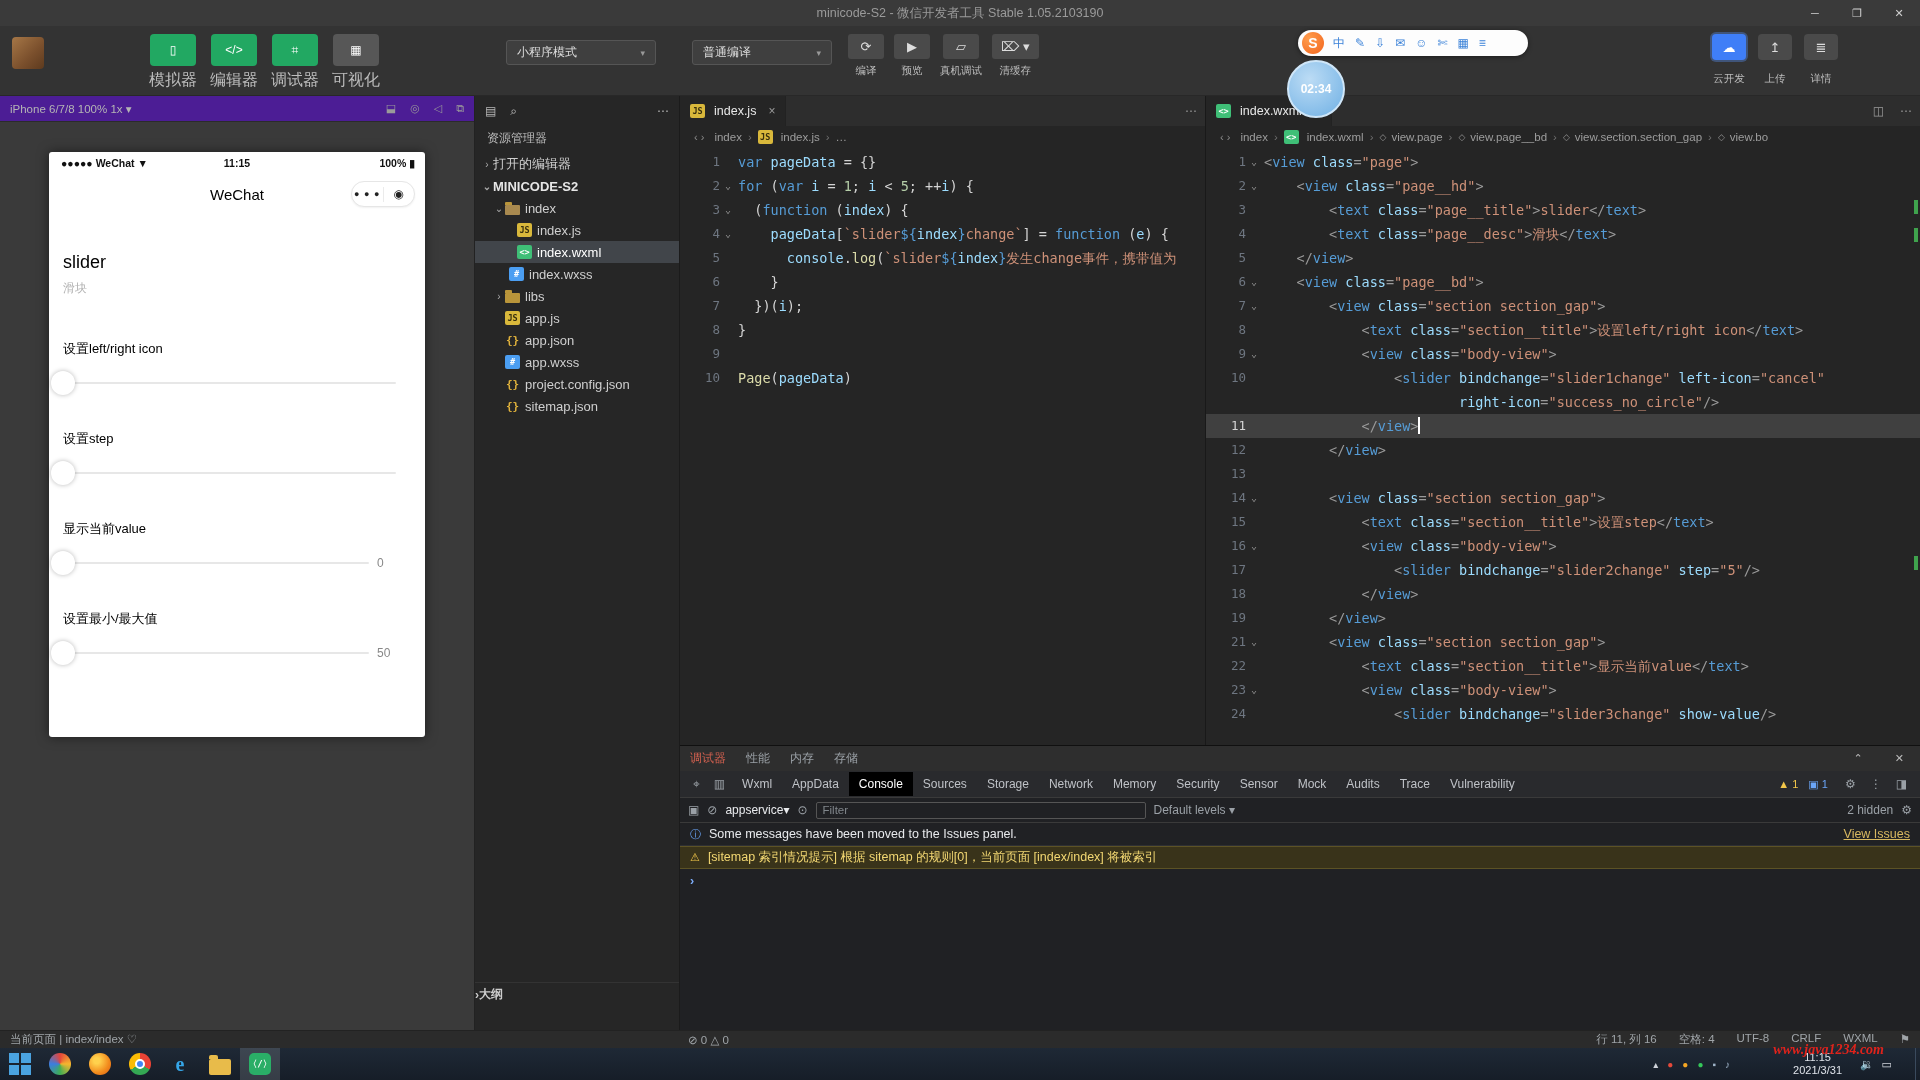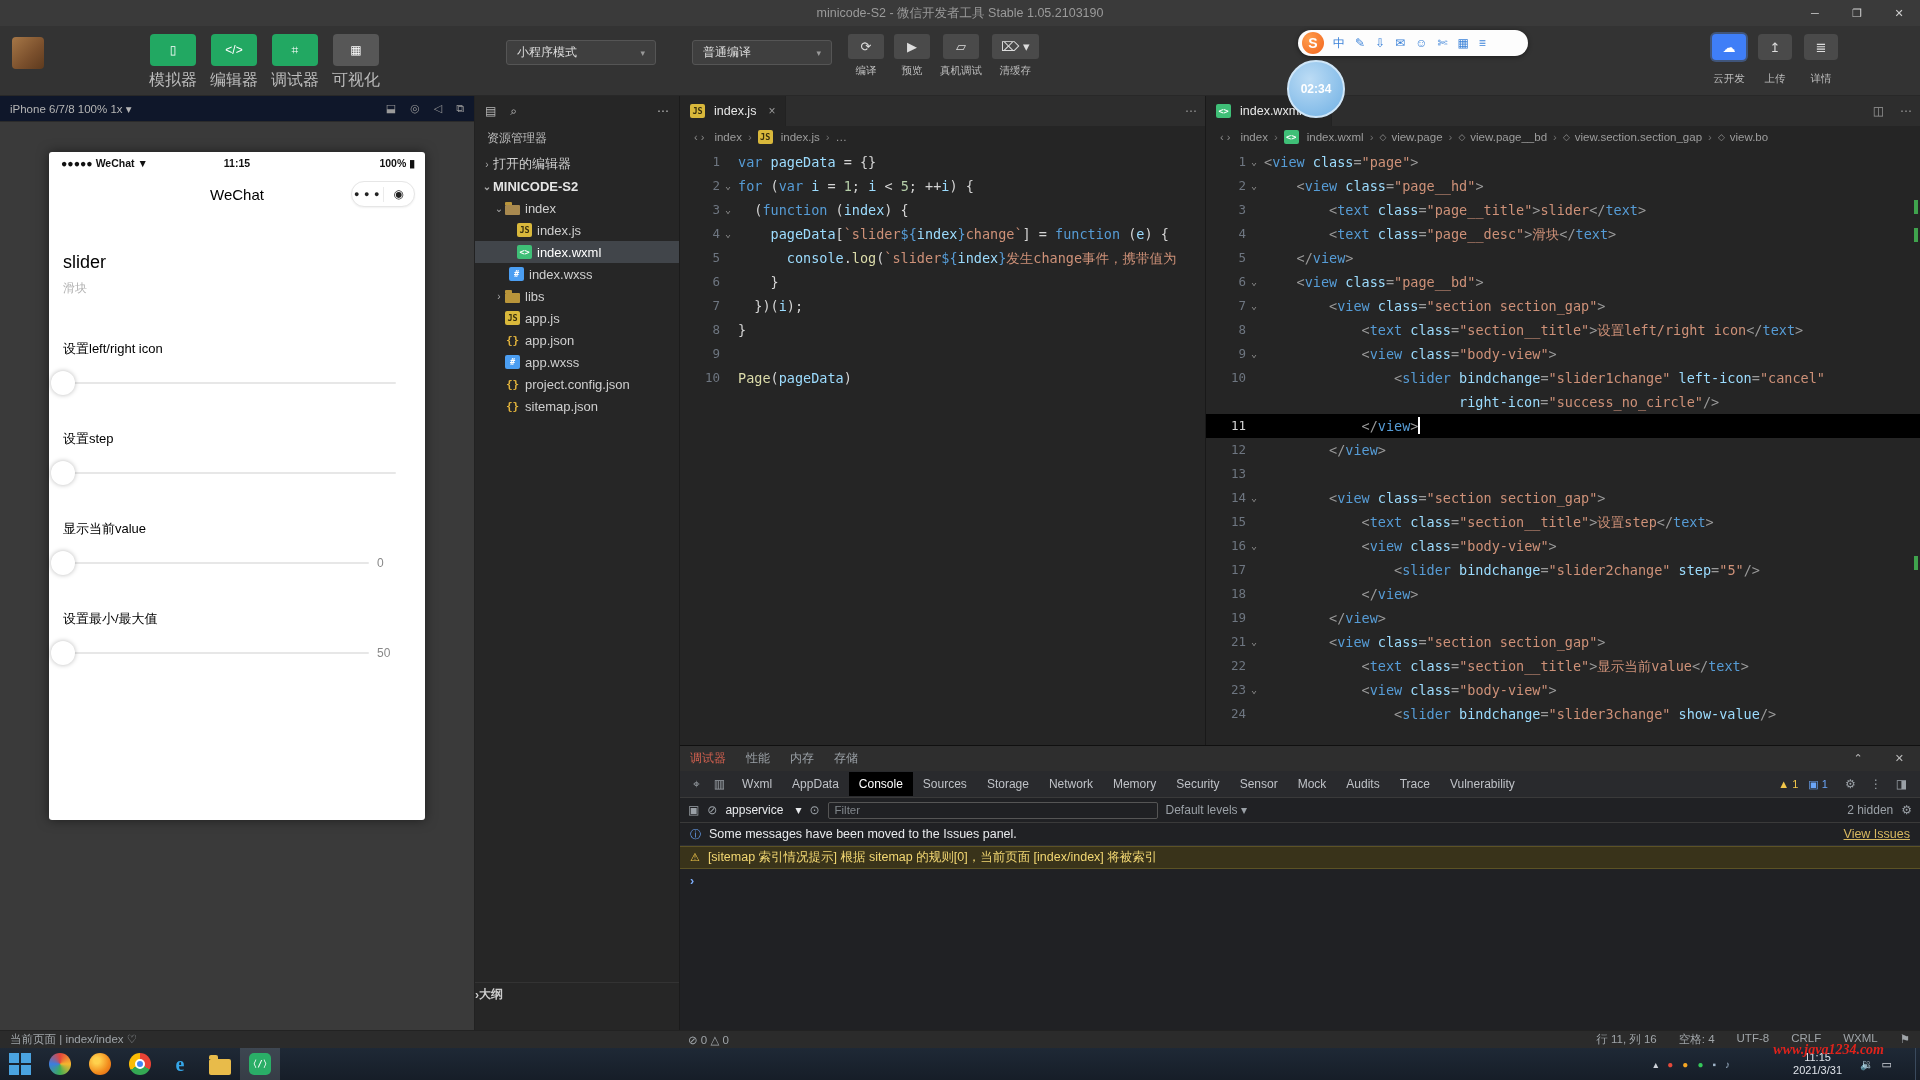--- a/index.html
+++ b/index.html
@@ -48,25 +48,25 @@
     box-shadow:0 1px 5px rgba(0,0,0,.45);display:flex;align-items:center;padding:0 10px 0 4px;gap:9px;z-index:60;}
   .rec-logo{width:22px;height:22px;border-radius:50%;background:radial-gradient(circle at 32% 30%,#ff9d4d,#f2641c);
     color:#fff;font:700 14px "Liberation Sans",sans-serif;display:flex;align-items:center;justify-content:center;}
   .rec-ic{color:#3b82d8;font-size:12px;line-height:1;}
   .bubble{position:absolute;left:1287px;top:60px;width:58px;height:58px;border-radius:50%;z-index:60;
     background:radial-gradient(circle at 38% 32%,#bcdcf5,#6fb0e4);border:2px solid #cfe6f8;
     display:flex;align-items:center;justify-content:center;color:#fff;font-size:12px;font-weight:700;}
 
   
   .simulator{position:absolute;left:0;top:96px;width:475px;height:934px;background:#3a3a3a;border-right:1px solid #222;}
-  .devbar{position:absolute;left:0;top:0;width:100%;height:26px;background:#0f172a;border-bottom:1px solid #2b2b2b;
+  .devbar{position:absolute;left:0;top:0;width:100%;height:26px;background:#4c1d95;border-bottom:1px solid #2b2b2b;
     display:flex;align-items:center;font-size:11.5px;color:#b5b5b5;padding:0 10px;justify-content:space-between;}
   .devbar .dico{margin-left:14px;color:#9a9a9a;font-size:11px;}
   .devbar .sp{flex:1;}
-  .phone{position:absolute;left:49px;top:56px;width:376px;height:668px;background:#fff;border-radius:3px;
+  .phone{position:absolute;left:49px;top:56px;width:376px;height:585px;background:#fff;border-radius:3px;
     box-shadow:0 0 12px rgba(0,0,0,.5);color:#000;}
   .p-status{position:absolute;left:0;top:5px;width:100%;height:16px;font-size:10.5px;font-weight:700;color:#111;}
   .p-carrier{position:absolute;left:12px;}
   .p-time{position:absolute;left:0;width:100%;text-align:center;}
   .p-batt{position:absolute;right:10px;}
   .p-nav{position:absolute;left:0;top:22px;width:100%;height:42px;}
   .p-navtitle{position:absolute;left:0;top:12px;width:100%;text-align:center;font-size:15px;color:#000;}
   .capsule{position:absolute;right:10px;top:7px;width:64px;height:26px;border:1px solid #e6e6e6;border-radius:14px;
     background:#fff;display:flex;align-items:center;box-shadow:0 1px 2px rgba(0,0,0,.06);}
   .capsule .dots{flex:1;text-align:center;font-size:9px;letter-spacing:1px;color:#222;}
@@ -117,21 +117,21 @@
   .crumbs .ci{display:flex;align-items:center;gap:3px;}
   .crumbs .sep{margin:0 6px;color:#6e6e6e;}
   .crumbs .nav{color:#8a8a8a;margin-right:10px;font-size:11px;}
   .crumbs .sym{color:#8f8f8f;font-size:9px;margin-right:2px;}
   .code{position:absolute;left:0;top:54px;right:0;bottom:0;overflow:hidden;
     font:13.5px/24px "DejaVu Sans Mono",monospace;}
   .code-line{height:24px;white-space:pre;display:flex;}
   .code-line .ln{width:40px;flex:0 0 40px;text-align:right;color:#6e7681;font-size:12.5px;}
   .code-line .fold{width:16px;flex:0 0 16px;text-align:center;color:#9a9a9a;font-size:10px;}
   .code-line .src{padding-left:2px;}
-  .code-line.current{background:#000000;}
+  .code-line.current{background:#404040;}
   .code-line.current .ln{color:#d5d5d5;}
   .tk-kw{color:#569cd6;}
   .tk-vr{color:#9cdcfe;}
   .tk-fn{color:#dcdcaa;}
   .tk-str{color:#ce9178;}
   .tk-num{color:#b5cea8;}
   .tk-pln{color:#d4d4d4;}
   .tk-tag{color:#569cd6;}
   .tk-attr{color:#9cdcfe;}
   .tk-pun{color:#9a9a9a;}
@@ -147,21 +147,21 @@
   .dt-head .wic{color:#bbb;padding:0 6px;font-size:11px;}
   .dt-tabs{height:27px;background:#292a2d;display:flex;align-items:center;padding:0 6px;color:#bfc2c7;border-bottom:1px solid #3a3a3a;}
   .dt-tabs .tico{padding:0 7px;color:#9aa0a6;font-size:12px;}
   .dt-tab{padding:5px 10px;}
   .dt-tab.act{background:#000;color:#fff;}
   .dt-tabs .sp{flex:1;}
   .badge{display:flex;align-items:center;gap:3px;margin-right:10px;font-size:11px;}
   .b-warn{color:#f3c74a;}
   .b-info{color:#6aa5f8;}
   .dt-filter{height:25px;display:flex;align-items:center;gap:8px;padding:0 8px;border-bottom:1px solid #3a3a3a;color:#9aa0a6;}
-  .dt-filter .ctx{color:#e8eaed;display:flex;align-items:center;gap:12px;}
+  .dt-filter .ctx{color:#e8eaed;display:flex;align-items:center;gap:0;}
   .dt-filter .finput{width:330px;height:17px;border:1px solid #555;border-radius:2px;color:#80868b;
     font-size:11.5px;display:flex;align-items:center;padding:0 6px;background:#202124;}
   .dt-filter .sp{flex:1;}
   .dt-row{min-height:23px;display:flex;align-items:center;padding:0 10px;gap:8px;border-bottom:1px solid #2e2f33;
     color:#e8eaed;font-size:12.5px;}
   .dt-row .ric{font-size:11px;}
   .dt-row .sp{flex:1;}
   .dt-row.warn{background:#39331a;border-top:1px solid #5c5225;border-bottom:1px solid #5c5225;color:#f2d772;}
   .link{color:#d8b860;text-decoration:underline;}
   .prompt{color:#7cacf8;font-weight:700;}

